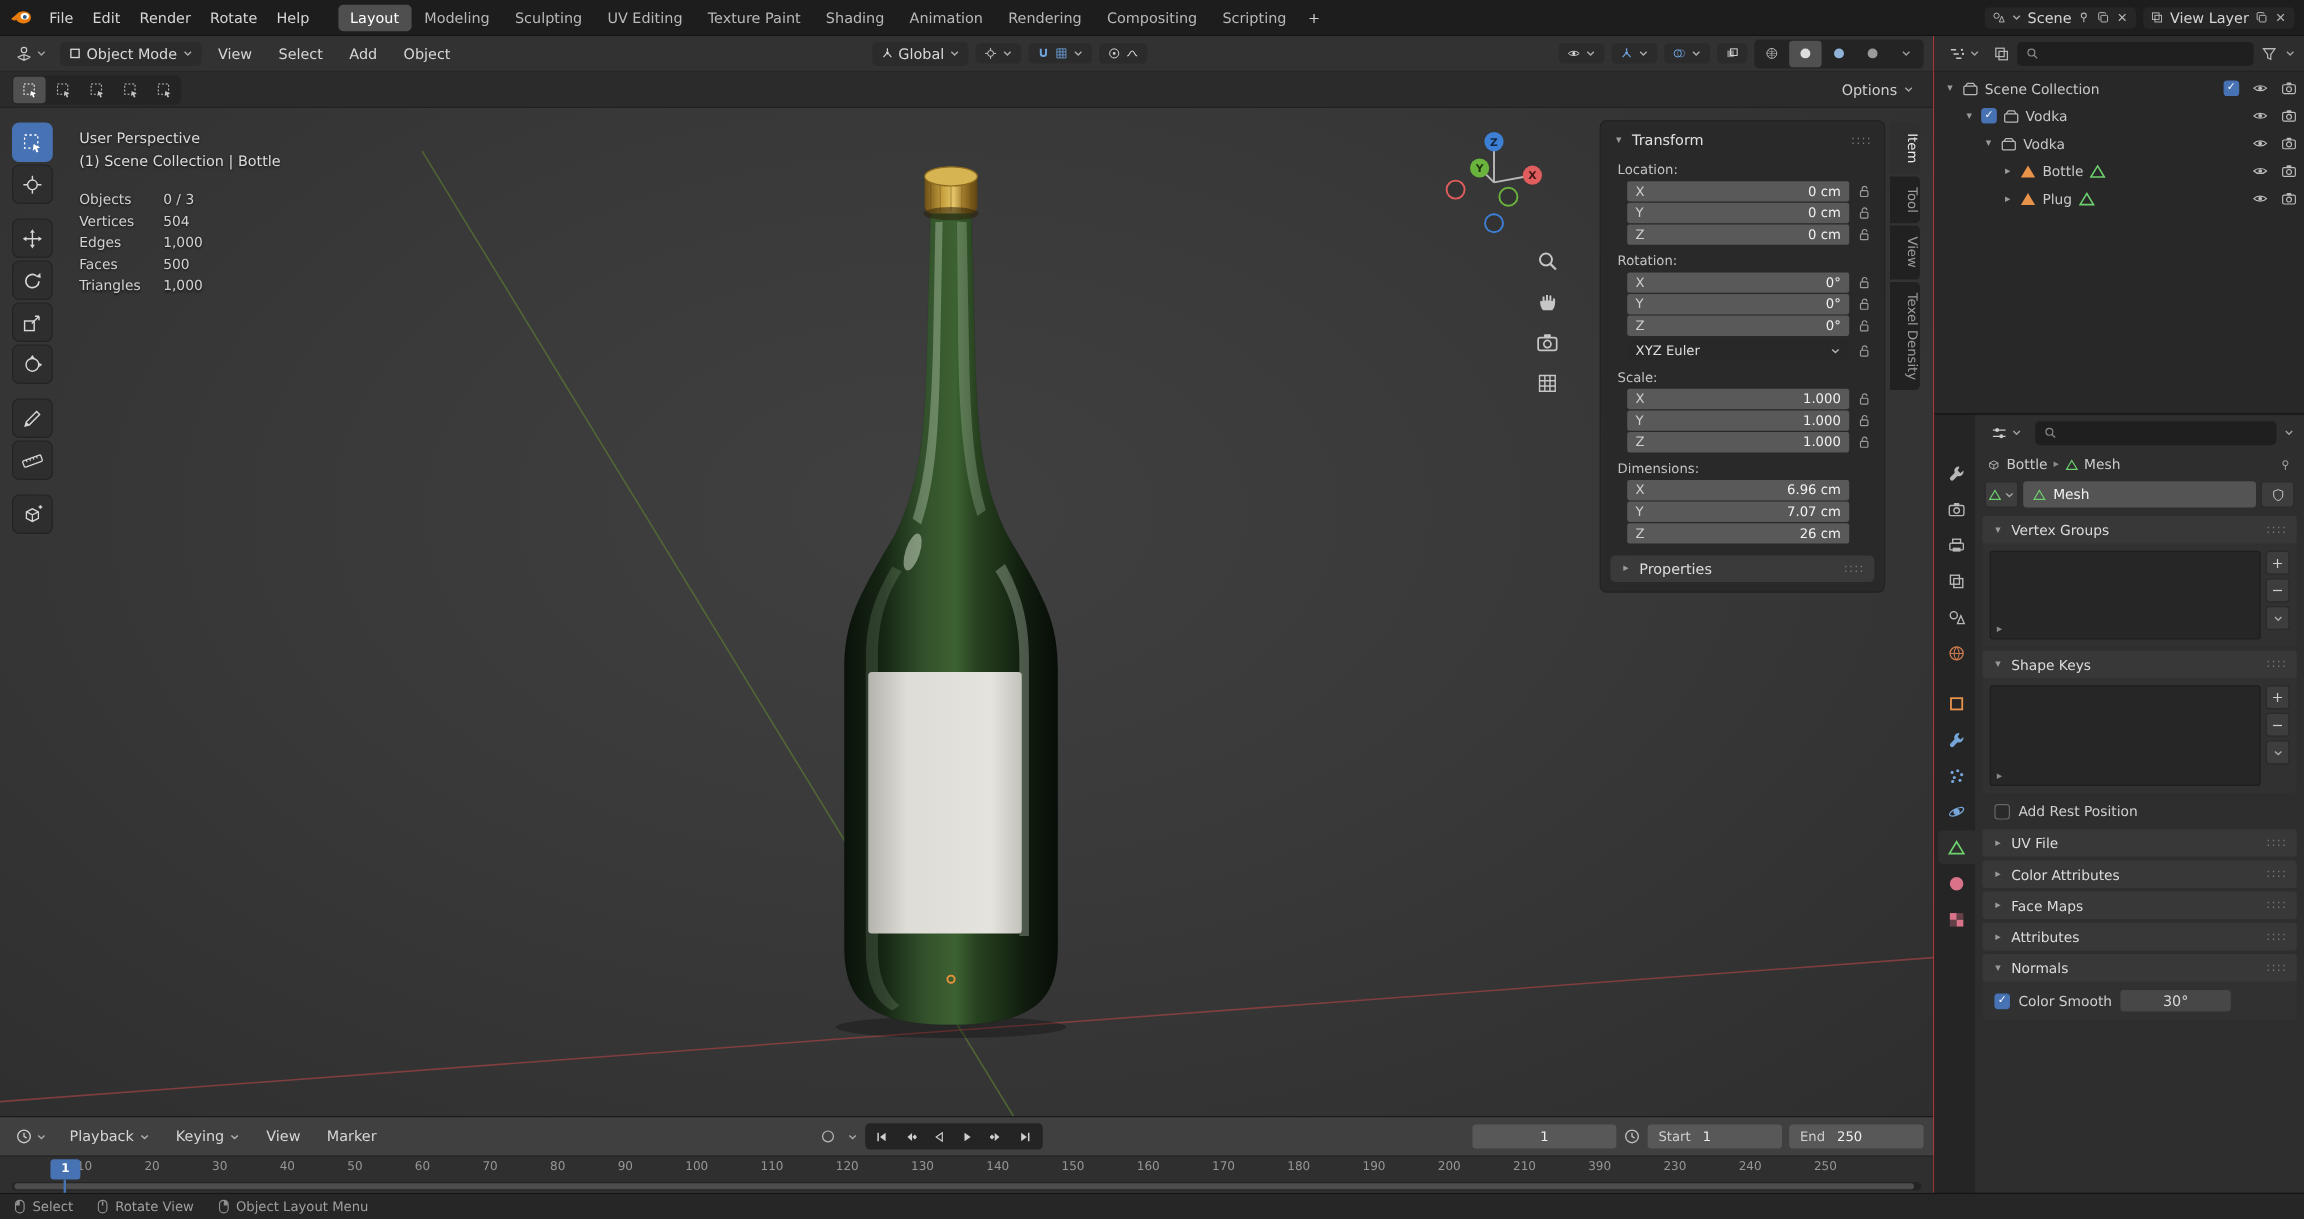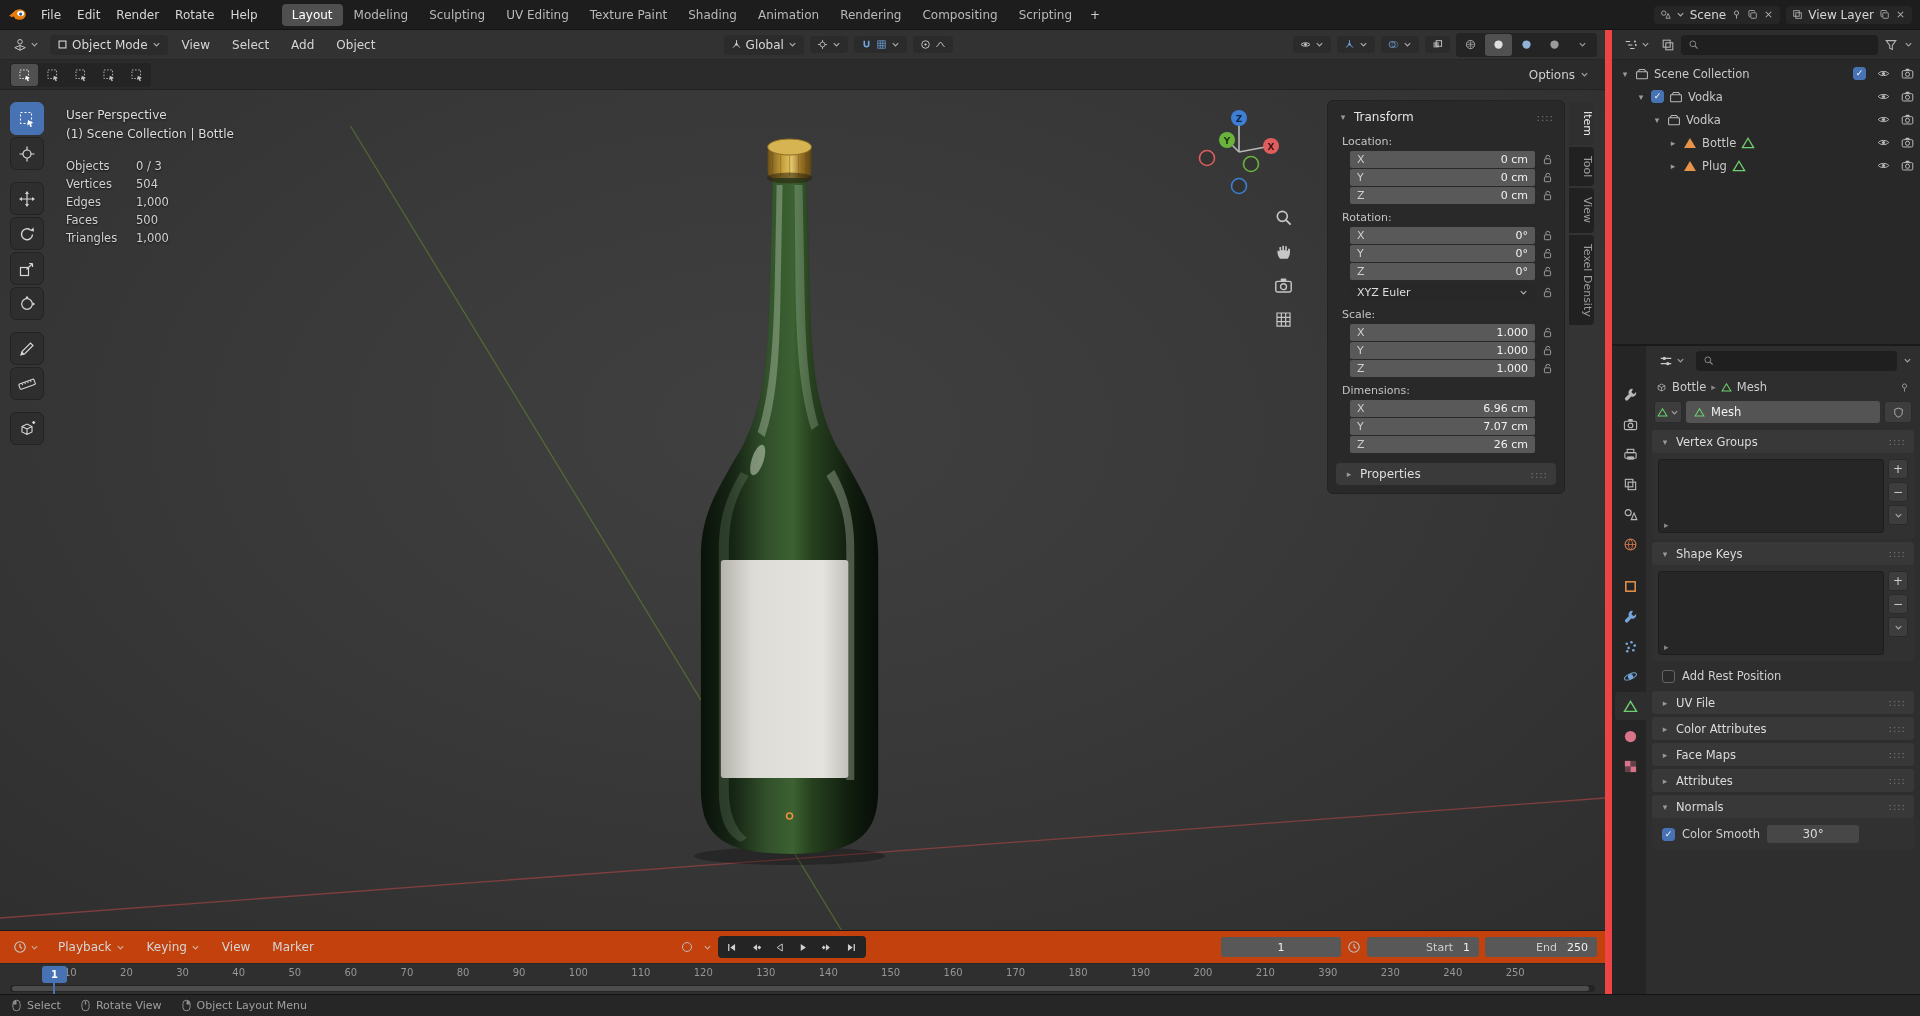--- a/index.html
+++ b/index.html
@@ -20,21 +20,21 @@
   .menu{padding:3px 8px;color:#d6d6d6;border-radius:3px}
   .ws-tabs{display:flex;align-items:center;gap:1px;margin-left:10px}
   .wst{padding:4px 10px;color:#b9b9b9;border-radius:4px 4px 0 0;font-size:12px}
   .wst.active{background:#4f4f4f;color:#fff;border-radius:4px}
   .wst.add{color:#cfcfcf;padding:4px 7px}
   .tbw{display:flex;align-items:center;gap:5px;background:#262626;border-radius:4px;padding:2px 6px;color:#d5d5d5}
   .tbw .ic{color:#b5b5b5}
 
   
   #main{flex:1;display:flex;min-height:0}
-  #left-col{width:1612px;display:flex;flex-direction:column;border-right:7px solid #ef4444}
+  #left-col{width:1612px;display:flex;flex-direction:column;border-right:1px solid #ef4444}
   #viewport{flex:1;display:flex;flex-direction:column;min-height:0;position:relative}
   .vp-header{height:30px;background:#323232;border-bottom:1px solid #262626;display:flex;align-items:center;justify-content:space-between;padding:0 8px}
   .vh-l,.vh-c,.vh-r{display:flex;align-items:center;gap:6px}
   .pill{display:flex;align-items:center;gap:4px;background:#2b2b2b;border-radius:4px;padding:3px 7px;color:#d8d8d8}
   .ed-btn{display:flex;align-items:center;gap:3px;padding:3px 5px;border-radius:4px;color:#c9c9c9}
   .vp-tools{height:30px;background:#2b2b2b;border-bottom:1px solid #222;display:flex;align-items:center;justify-content:space-between;padding:0 10px}
   .ts-group{display:flex;gap:1px;background:#242424;border-radius:4px;padding:1px}
   .ts-btn{width:27px;height:22px;display:grid;place-items:center;border-radius:3px;color:#c5c5c5}
   .ts-btn.active{background:#505050;color:#fff}
   .opt{display:flex;align-items:center;gap:5px;color:#cfcfcf;padding:3px 6px}
@@ -73,29 +73,29 @@
   .lockic{width:13px;height:13px;color:#9c9c9c;flex:none}
   .lockic.ghost{visibility:hidden}
   .np-collapsed{display:flex;align-items:center;gap:6px;background:#3a3a3a;border-radius:4px;margin:10px 8px 0;padding:4px 8px;color:#dedede;font-size:12px}
   .tw{color:#9a9a9a;font-size:9px;width:10px;flex:none;text-align:center}
 
   .np-tabs{position:absolute;top:12px;right:10px;width:26px;display:flex;flex-direction:column;gap:2px;z-index:4}
   .np-tab{writing-mode:vertical-rl;font-size:11px;color:#9d9d9d;background:rgba(30,30,30,.85);padding:9px 0;border-radius:0 4px 4px 0;text-align:center;width:25px}
   .np-tab.active{background:#2f2f2f;color:#ececec}
 
   
-  #timeline{height:64px;background:#c2410c;border-top:1px solid #1a1a1a;display:flex;flex-direction:column}
+  #timeline{height:64px;background:#404040;border-top:1px solid #1a1a1a;display:flex;flex-direction:column}
   .tl-head{height:32px;display:flex;align-items:center;justify-content:space-between;padding:0 8px}
   .tl-l,.tl-c,.tl-r{display:flex;align-items:center;gap:6px}
   .tl-l .menu{display:flex;align-items:center;gap:4px}
   .transport{display:flex;align-items:center;gap:2px;background:#242424;border-radius:4px;padding:1px 3px}
   .tr-btn{width:22px;height:20px;display:grid;place-items:center;color:#cfcfcf}
   .rec{width:20px}
   .rec .dot{width:10px;height:10px;border:1.5px solid #bbb;border-radius:50%;display:block}
-  .tl-field{background:#585858;border-radius:3px;height:20px;display:flex;align-items:center;justify-content:flex-end;padding:0 9px;font-size:11px;color:#efefef;gap:10px}
+  .tl-field{background:#585858;border-radius:3px;height:20px;display:flex;align-items:center;justify-content:flex-start;padding:0 9px;font-size:11px;color:#efefef;gap:10px}
   .tl-field.frame{width:120px;justify-content:center}
   .tl-field .fl{color:#cfcfcf}
   .tl-ruler{flex:1;position:relative;background:#2f2f2f;border-top:1px solid #252525}
   .ruler-nums{position:absolute;left:64px;right:80px;top:3px;display:flex;justify-content:space-between;font-size:10px;color:#969696}
   .playhead{position:absolute;left:42px;top:2px;width:25px;height:17px;background:#4772b3;border-radius:3px;color:#fff;font-size:10px;font-weight:bold;display:grid;place-items:center;z-index:2}
   .playhead::after{content:"";position:absolute;top:17px;left:11px;width:2px;height:11px;background:#4772b3}
   .tl-scroll{position:absolute;left:10px;right:10px;bottom:2px;height:7px;background:#242424;border-radius:4px}
   .tl-scroll .bar{position:absolute;left:2px;right:6px;top:1px;bottom:1px;background:#4d4d4d;border-radius:4px}
 
   

